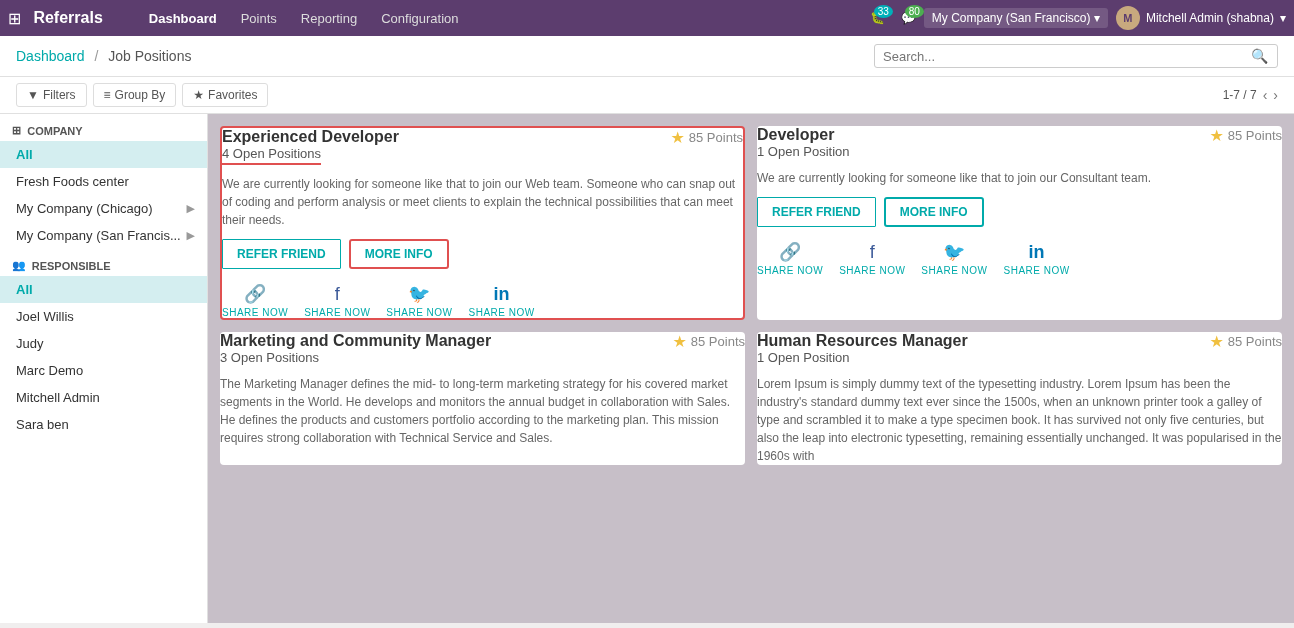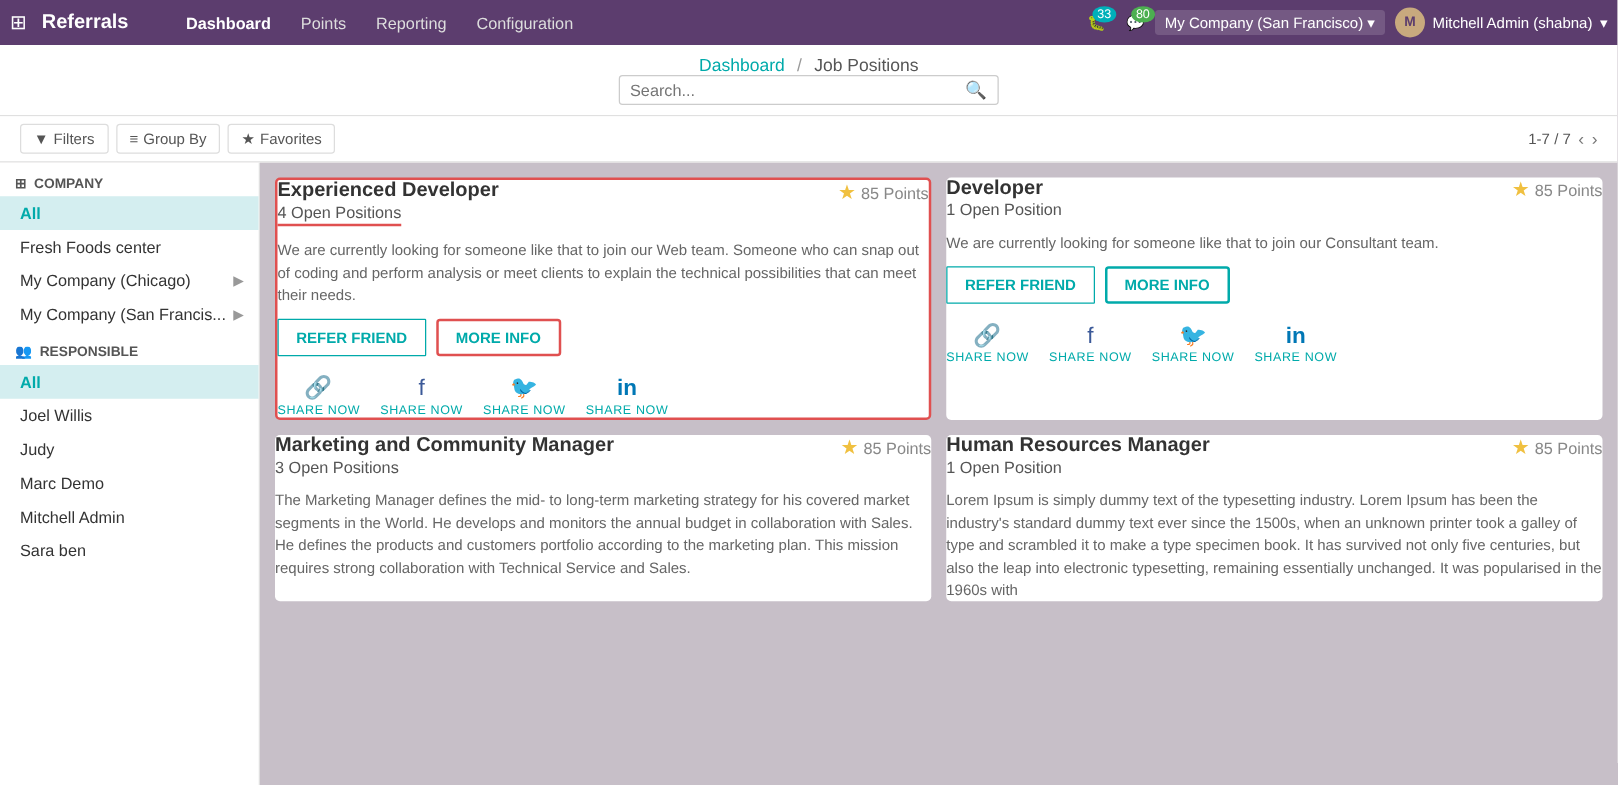--- a/index.html
+++ b/index.html
@@ -90,36 +90,35 @@
       font-weight: bold;
     }
 
     
     .sub-header {
       background: #fff;
       display: flex;
       align-items: center;
       padding: 8px 16px;
       border-bottom: 1px solid #e0e0e0;
-      flex-direction: column;
     }
     .breadcrumb {
       flex: 1;
       font-size: 14px;
     }
     .breadcrumb .dash-link { color: #00aaaa; cursor: pointer; }
     .breadcrumb .separator { margin: 0 6px; color: #999; }
     .breadcrumb .current { color: #555; }
     .search-bar {
       display: flex;
       align-items: center;
       border: 1px solid #ccc;
       border-radius: 3px;
       padding: 3px 8px;
-      width: 304px;
+      width: 404px;
       background: #fff;
     }
     .search-bar input {
       border: none;
       outline: none;
       font-size: 13px;
       flex: 1;
       color: #999;
     }
     .search-icon { color: #999; font-size: 14px; }

